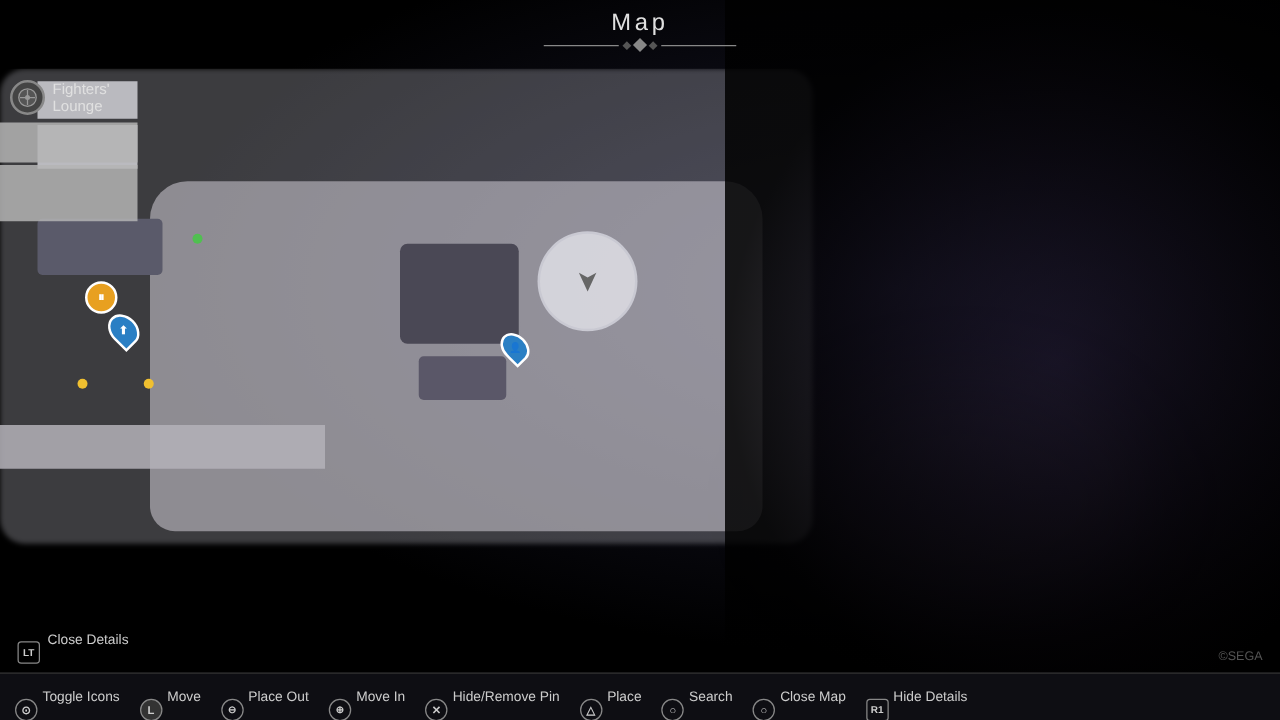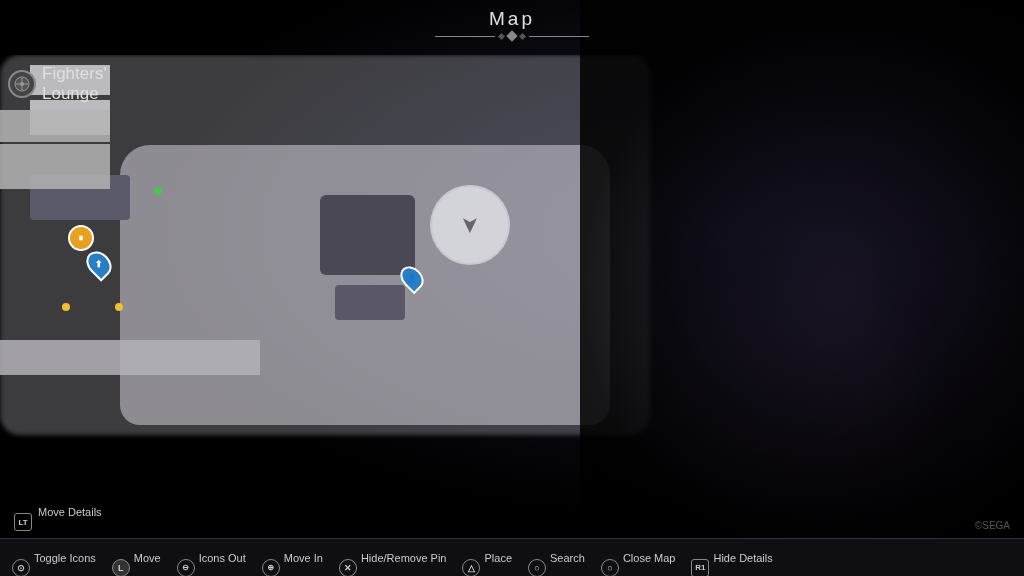--- a/index.html
+++ b/index.html
@@ -92,21 +92,21 @@
       border: 2px solid #888;
       display: flex;
       align-items: center;
       justify-content: center;
       font-size: 10px;
       color: #fff;
       flex-shrink: 0;
     }
 
     #area-name {
-      font-size: 17px;
+      font-size: 12px;
       color: #e0e0e0;
       font-weight: 500;
     }
 
     .panel-block {
       background: rgba(180, 180, 180, 0.85);
       height: 32px;
       margin: 2px 0;
       width: 110px;
     }
@@ -473,40 +473,40 @@
     <div class="map-dot-yellow" style="left:62px; top:248px;"></div>
     <div class="map-dot-yellow" style="left:115px; top:248px;"></div>
 
     <div class="map-dot-green" style="left:154px; top:132px;"></div>
 
   </div>
 </div>
 
 <div id="bottom-left-info">
   <div class="hud-btn hud-btn-square">LT</div>
-  <span>Move Details</span>
+  <span>Close Details</span>
 </div>
 
 <div id="sega-copyright">©SEGA</div>
 
 <div id="bottom-hud">
 
   <div class="hud-item">
     <div class="hud-btn" style="font-size:9px;">⊙</div>
     <span class="hud-label">Toggle Icons</span>
   </div>
 
   <div class="hud-item">
     <div class="hud-btn" style="font-size:9px;background:#333;">L</div>
     <span class="hud-label">Move</span>
   </div>
 
   <div class="hud-item">
     <div class="hud-btn">⊖</div>
-    <span class="hud-label">Icons Out</span>
+    <span class="hud-label">Place Out</span>
   </div>
 
   <div class="hud-item">
     <div class="hud-btn">⊕</div>
     <span class="hud-label">Move In</span>
   </div>
 
   <div class="hud-item">
     <div class="hud-btn" style="font-size:9px;">✕</div>
     <span class="hud-label">Hide/Remove Pin</span>

